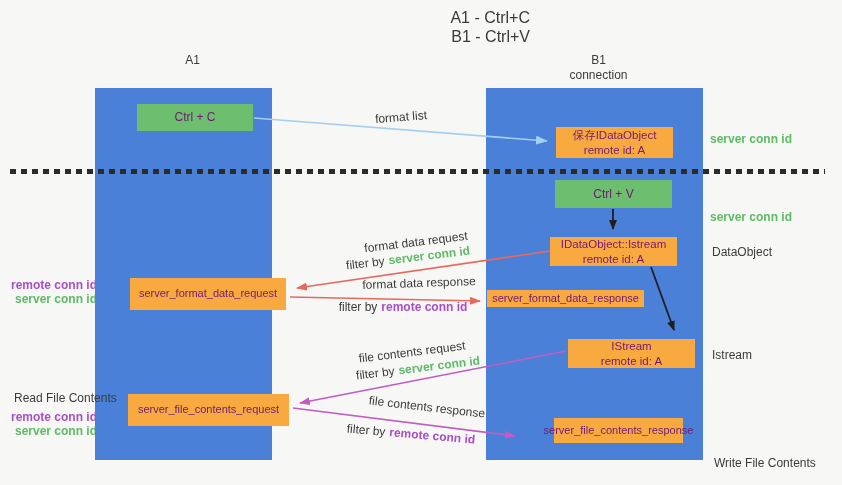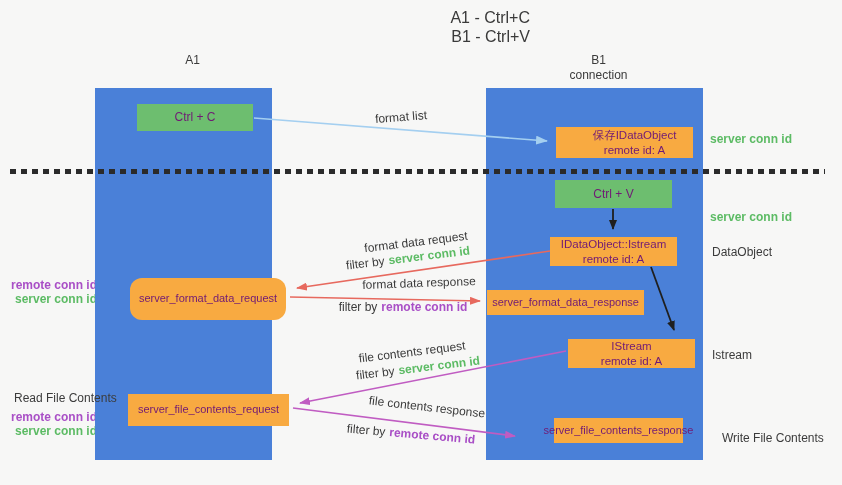--- a/index.html
+++ b/index.html
@@ -80,60 +80,60 @@
   <line x1="550" y1="251" x2="297" y2="288" stroke="#e7695e" stroke-width="1.6" marker-end="url(#m-red)"></line>
   <line x1="290" y1="297" x2="480" y2="301" stroke="#e7695e" stroke-width="1.6" marker-end="url(#m-red)"></line>
   <line x1="566" y1="351" x2="300" y2="403" stroke="#c05cc2" stroke-width="1.6" marker-end="url(#m-mag)"></line>
   <line x1="293" y1="408" x2="515" y2="436" stroke="#c05cc2" stroke-width="1.6" marker-end="url(#m-mag)"></line>
 </svg>
 
 <div class="abs node node-green" style="left:137px;top:104px;width:116px;height:27px;">
   <div>Ctrl + C</div>
 </div>
 
-<div class="abs node node-orange node-sm" style="left:556px;top:127px;width:117px;height:31px;padding-left:20px;">
+<div class="abs node node-orange node-sm" style="left:556px;top:127px;width:117px;height:31px;">
   <div>保存IDataObject</div>
   <div>remote id: A</div>
 </div>
 
 <div class="abs node node-green" style="left:555px;top:180px;width:117px;height:28px;">
   <div>Ctrl + V</div>
 </div>
 
 <div class="abs node node-orange node-sm" style="left:550px;top:237px;width:127px;height:29px;">
   <div>IDataObject::Istream</div>
   <div>remote id: A</div>
 </div>
 
-<div class="abs node node-orange node-xs" style="left:130px;top:278px;width:156px;height:42px;border-radius:12px;">
+<div class="abs node node-orange node-xs" style="left:130px;top:278px;width:156px;height:32px;">
   <div>server_format_data_request</div>
 </div>
 
-<div class="abs node node-orange node-xs" style="left:487px;top:290px;width:157px;height:25px;">
+<div class="abs node node-orange node-xs" style="left:487px;top:290px;width:157px;height:17px;">
   <div>server_format_data_response</div>
 </div>
 
 <div class="abs node node-orange node-sm" style="left:568px;top:339px;width:127px;height:29px;">
   <div>IStream</div>
   <div>remote id: A</div>
 </div>
 
 <div class="abs node node-orange node-xs" style="left:128px;top:394px;width:161px;height:32px;">
   <div>server_file_contents_request</div>
 </div>
 
 <div class="abs node node-orange node-xs" style="left:522px;top:418px;width:129px;height:25px;margin-left:32px;">
   <div>server_file_contents_response</div>
 </div>
 
 <div class="abs lbl green-b" style="left:710px;top:132px;">server conn id</div>
 <div class="abs lbl green-b" style="left:710px;top:210px;">server conn id</div>
 <div class="abs lbl" style="left:712px;top:245px;">DataObject</div>
 <div class="abs lbl" style="left:712px;top:348px;">Istream</div>
-<div class="abs lbl" style="left:714px;top:431px;margin-left:8px;">Write File Contents</div>
+<div class="abs lbl" style="left:714px;top:456px;">Write File Contents</div>
 
 <div class="abs right-align" style="left:9px;top:278px;width:88px;">
   <div class="purple-b">remote conn id</div>
   <div class="green-b">server conn id</div>
 </div>
 <div class="abs lbl" style="left:14px;top:391px;">Read File Contents</div>
 <div class="abs right-align" style="left:9px;top:410px;width:88px;">
   <div class="purple-b">remote conn id</div>
   <div class="green-b">server conn id</div>
 </div>

